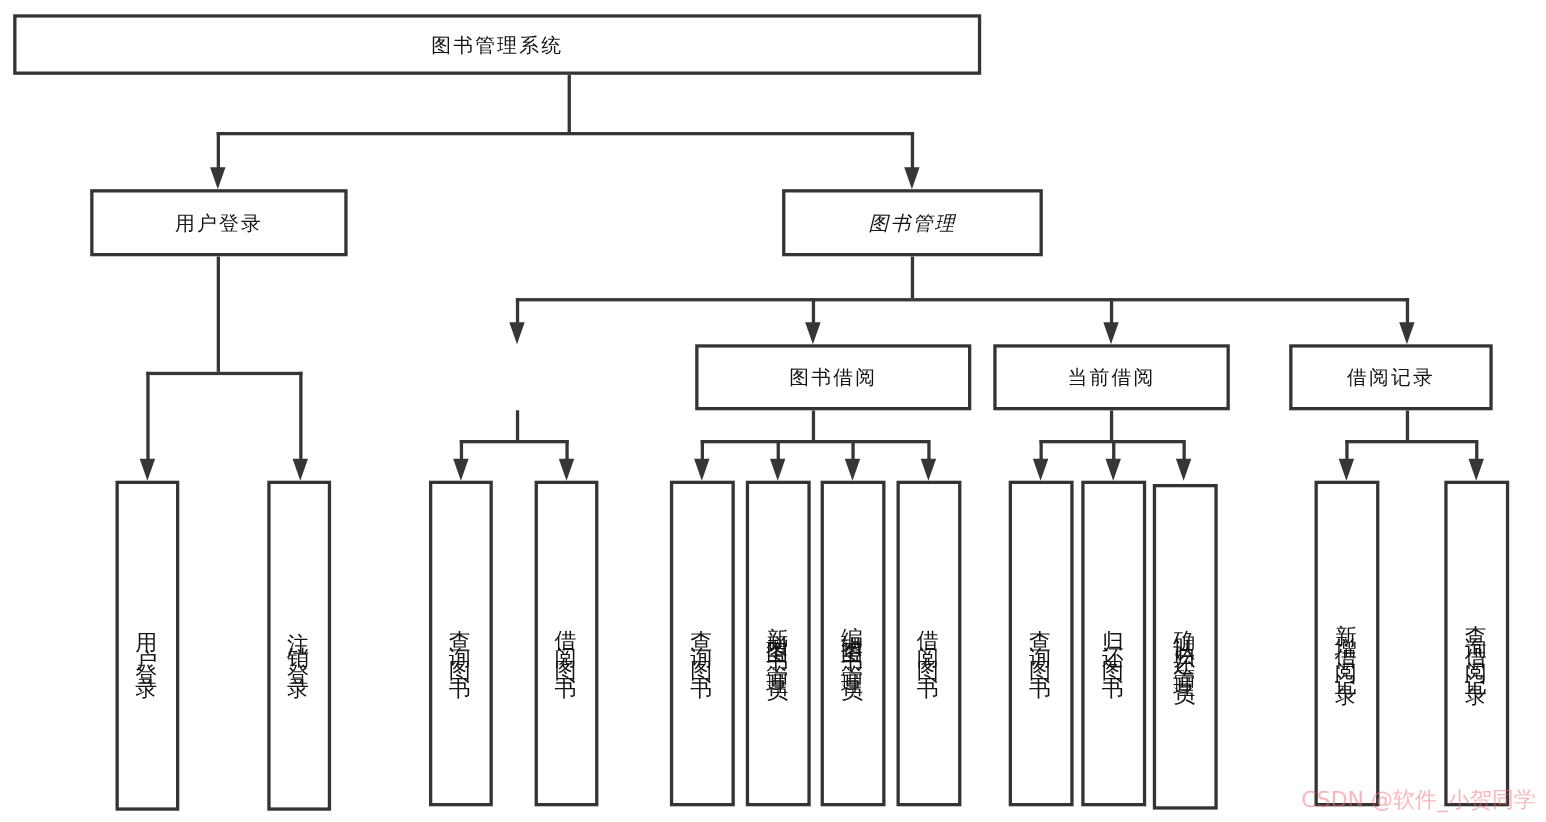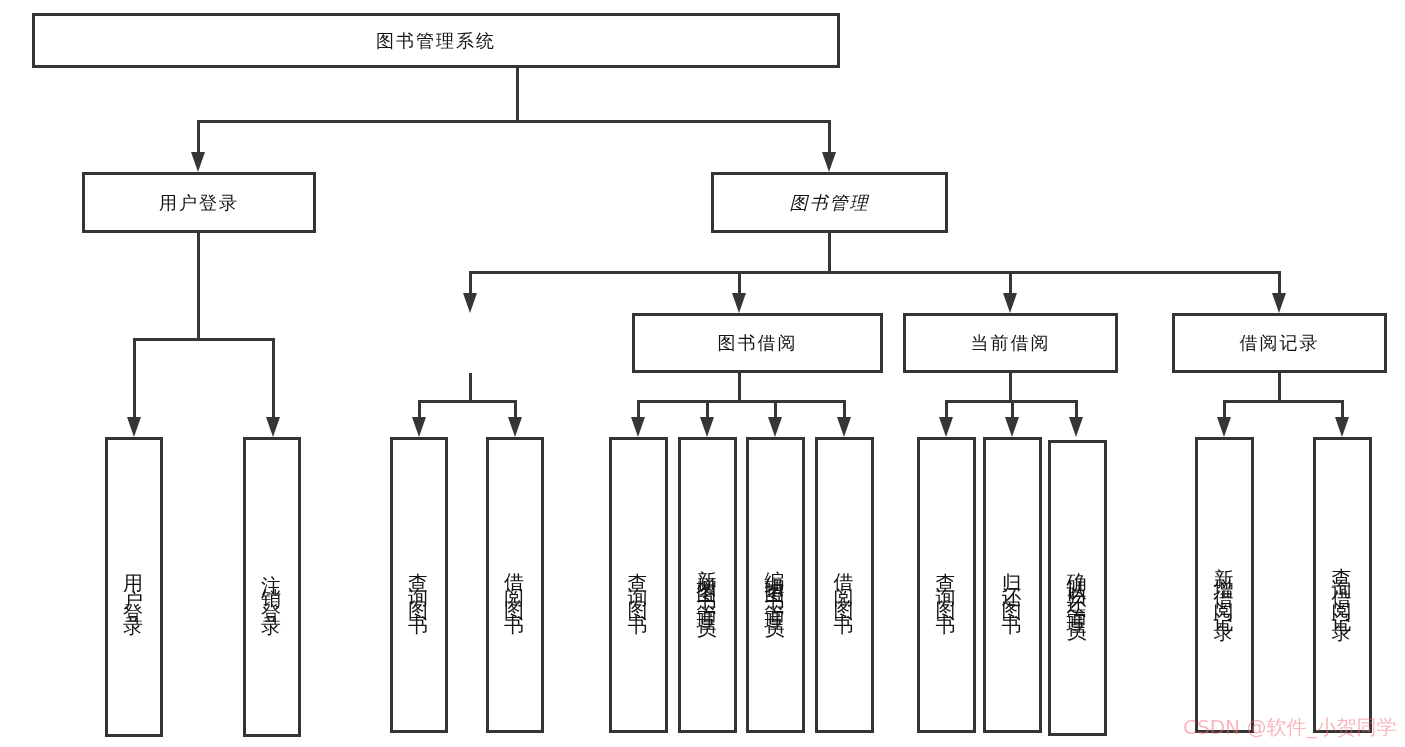--- a/index.html
+++ b/index.html
@@ -58,21 +58,21 @@
     color: rgba(246, 110, 121, 0.5);
     white-space: nowrap;
     z-index: 5;
   }
 </style>
 </head>
 <body>
 
 <div class="canvas">
 
-  <div class="box" style="left:12px; top:13px; width:808px; height:55px;margin-left:20px;">图书管理系统</div>
+  <div class="box" style="left:12px; top:13px; width:880px; height:55px;">图书管理系统</div>
 
   <div class="vline" style="left:516px; top:68px; height:52px;"></div>
   <div class="hline" style="left:197px; top:120px; width:634px;"></div>
   <div class="vline" style="left:197px; top:120px; height:34px;"></div>
   <div class="arrow" style="left:191px; top:152px;"></div>
   <div class="vline" style="left:828px; top:120px; height:34px;"></div>
   <div class="arrow" style="left:822px; top:152px;"></div>
 
   <div class="box" style="left:82px; top:172px; width:234px; height:61px;">用户登录</div>
   <div class="box" style="left:711px; top:172px; width:237px; height:61px;font-style:italic;">图书管理</div>
@@ -90,21 +90,21 @@
   <div class="arrow" style="left:463px; top:293px;"></div>
   <div class="vline" style="left:738px; top:271px; height:23px;"></div>
   <div class="arrow" style="left:732px; top:293px;"></div>
   <div class="vline" style="left:1009px; top:271px; height:23px;"></div>
   <div class="arrow" style="left:1003px; top:293px;"></div>
   <div class="vline" style="left:1278px; top:271px; height:23px;"></div>
   <div class="arrow" style="left:1272px; top:293px;"></div>
 
   <div class="box" style="left:632px; top:313px; width:251px; height:60px;">图书借阅</div>
   <div class="box" style="left:903px; top:313px; width:215px; height:60px;font-family:Liberation Serif, serif;">当前借阅</div>
-  <div class="box" style="left:1172px; top:313px; width:215px; height:60px;font-family:Liberation Mono, monospace;">借阅记录</div>
+  <div class="box" style="left:1172px; top:313px; width:185px; height:60px;font-family:Liberation Mono, monospace;">借阅记录</div>
 
   <div class="vline" style="left:469px; top:373px; height:27px;"></div>
   <div class="hline" style="left:418px; top:400px; width:99px;"></div>
   <div class="vline" style="left:418px; top:400px; height:18px;"></div>
   <div class="arrow" style="left:412px; top:417px;"></div>
   <div class="vline" style="left:514px; top:400px; height:18px;"></div>
   <div class="arrow" style="left:508px; top:417px;"></div>
 
   <div class="vline" style="left:738px; top:373px; height:27px;"></div>
   <div class="hline" style="left:637px; top:400px; width:207px;"></div>

